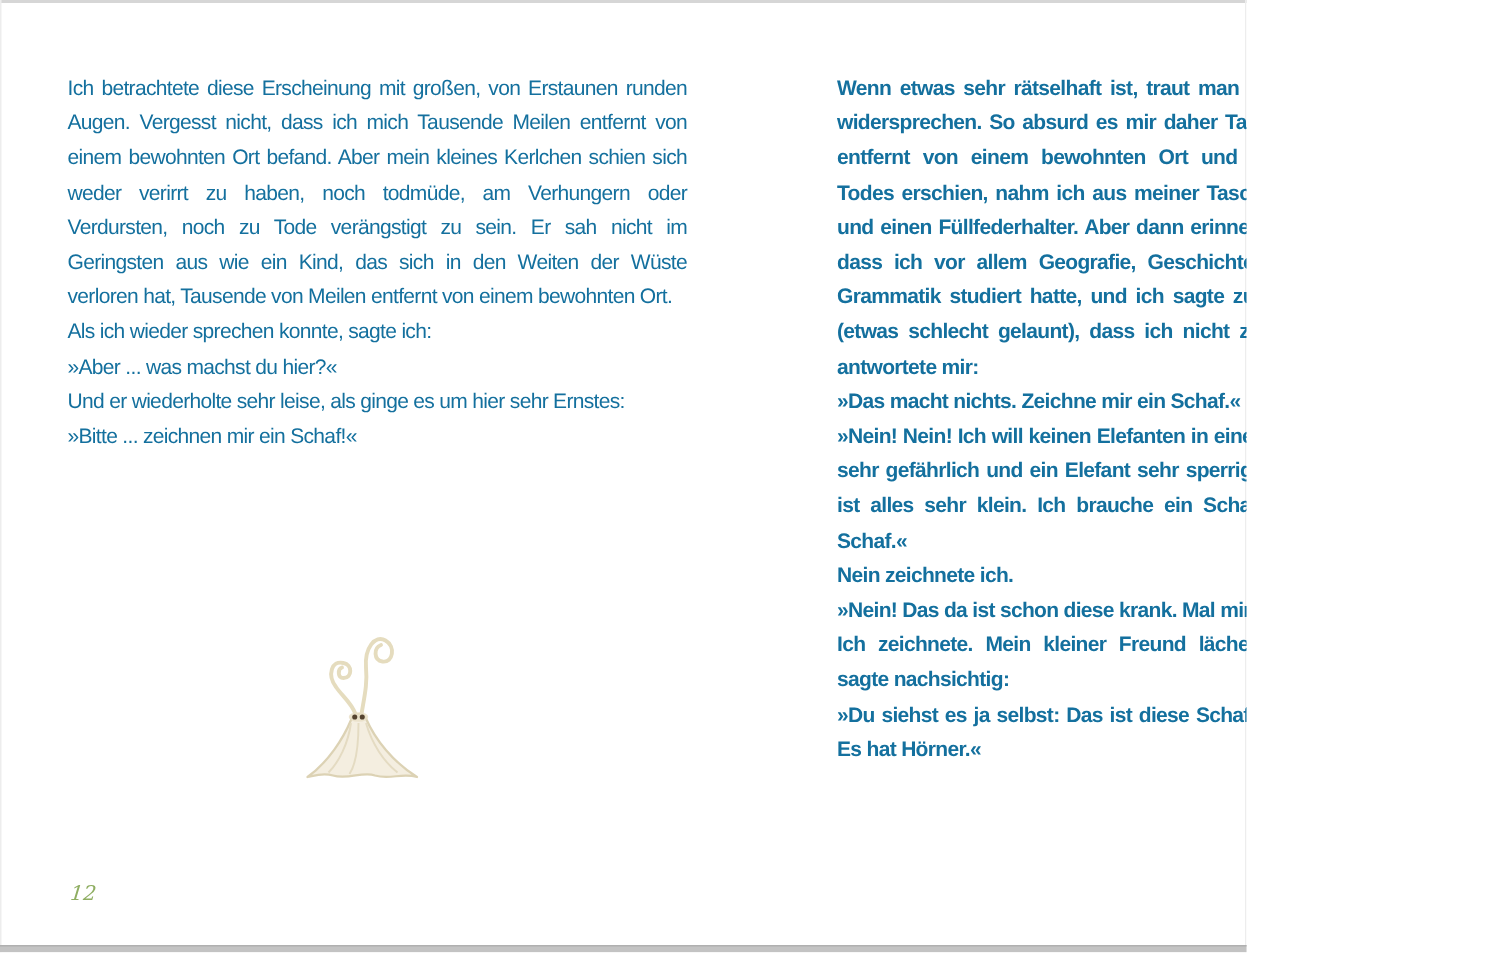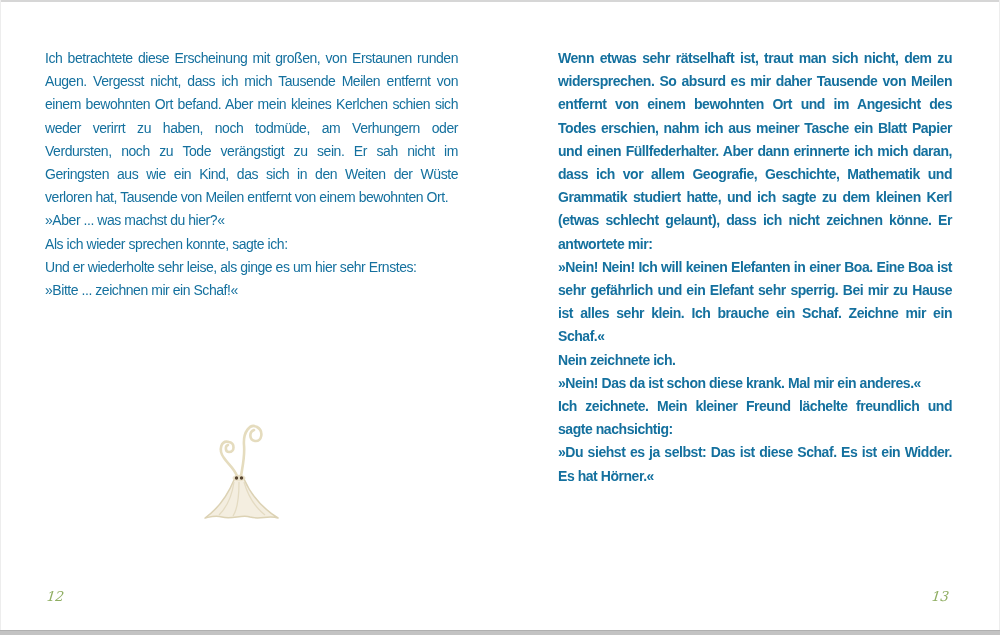--- a/index.html
+++ b/index.html
@@ -1,18 +1,18 @@
 <!DOCTYPE html>
 <html><head>
 <meta charset="utf-8">
 <style>
   html,body{margin:0;padding:0;background:#ffffff;}
   .canvas{
     position:relative;
-    width:1000px;height:635px;
+    width:831px;height:635px;
     background:#ffffff;
     overflow:hidden;
     font-family:"Liberation Sans", sans-serif;
   }
   .edge-top{
     position:absolute;left:0;top:0;width:1000px;height:2px;
     background:#d6d6d6;
   }
   .edge-bottom{
     position:absolute;left:0;bottom:0;width:1000px;height:5px;
@@ -57,22 +57,22 @@
 
 <div class="canvas">
 
   <div class="edge-top"></div>
   <div class="edge-left"></div>
   <div class="edge-right"></div>
 
   <div>
     <div class="textblock textblock-left">
       <p>Ich betrachtete diese Erscheinung mit großen, von Erstaunen runden Augen. Vergesst nicht, dass ich mich Tausende Meilen entfernt von einem bewohnten Ort befand. Aber mein kleines Kerlchen schien sich weder verirrt zu haben, noch todmüde, am Verhungern oder Verdursten, noch zu Tode verängstigt zu sein. Er sah nicht im Geringsten aus wie ein Kind, das sich in den Weiten der Wüste verloren hat, Tausende von Meilen entfernt von einem bewohnten Ort.</p>
+      <p>Als ich wieder sprechen konnte, sagte ich:</p>
       <p>»Aber ... was machst du hier?«</p>
-      <p>Als ich wieder sprechen konnte, sagte ich:</p>
       <p>Und er wiederholte sehr leise, als ginge es um hier sehr Ernstes:</p>
       <p>»Bitte ... zeichnen mir ein Schaf!«</p>
     </div>
 
     <svg class="illustration" viewBox="0 0 120 112">
 
       <path d="M57,62 C59,50 61,42 60,31 C59,18 66,9 73,13 C80,17 78,28 71,27 C65,26 65,18 70,16" fill="none" stroke="#e5dcbe" stroke-width="2.6" stroke-linecap="round"></path>
 
       <path d="M53,62 C50,54 44,50 40,44 C34,36 37,26 45,28 C51,29 51,38 45,38 C41,38 41,32 44,31" fill="none" stroke="#e5dcbe" stroke-width="2.6" stroke-linecap="round"></path>
 
@@ -88,20 +88,21 @@
       <circle cx="52.5" cy="64" r="1.7" fill="#55432f"></circle>
       <circle cx="57.5" cy="64" r="1.7" fill="#55432f"></circle>
     </svg>
 
     <div class="pagenum pagenum-left">12</div>
   </div>
 
   <div>
     <div class="textblock textblock-right">
       <p>Wenn etwas sehr rätselhaft ist, traut man sich nicht, dem zu widersprechen. So absurd es mir daher Tausende von Meilen entfernt von einem bewohnten Ort und im Angesicht des Todes erschien, nahm ich aus meiner Tasche ein Blatt Papier und einen Füllfederhalter. Aber dann erinnerte ich mich daran, dass ich vor allem Geografie, Geschichte, Mathematik und Grammatik studiert hatte, und ich sagte zu dem kleinen Kerl (etwas schlecht gelaunt), dass ich nicht zeichnen könne. Er antwortete mir:</p>
+      <p>»Das macht nichts. Zeichne mir ein Schaf.«</p>
       <p>»Nein! Nein! Ich will keinen Elefanten in einer Boa. Eine Boa ist sehr gefährlich und ein Elefant sehr sperrig. Bei mir zu Hause ist alles sehr klein. Ich brauche ein Schaf. Zeichne mir ein Schaf.«</p>
       <p>Nein zeichnete ich.</p>
       <p>»Nein! Das da ist schon diese krank. Mal mir ein anderes.«</p>
       <p>Ich zeichnete. Mein kleiner Freund lächelte freundlich und sagte nachsichtig:</p>
       <p>»Du siehst es ja selbst: Das ist diese Schaf. Es ist ein Widder. Es hat Hörner.«</p>
     </div>
 
     <div class="pagenum pagenum-right">13</div>
   </div>
 

